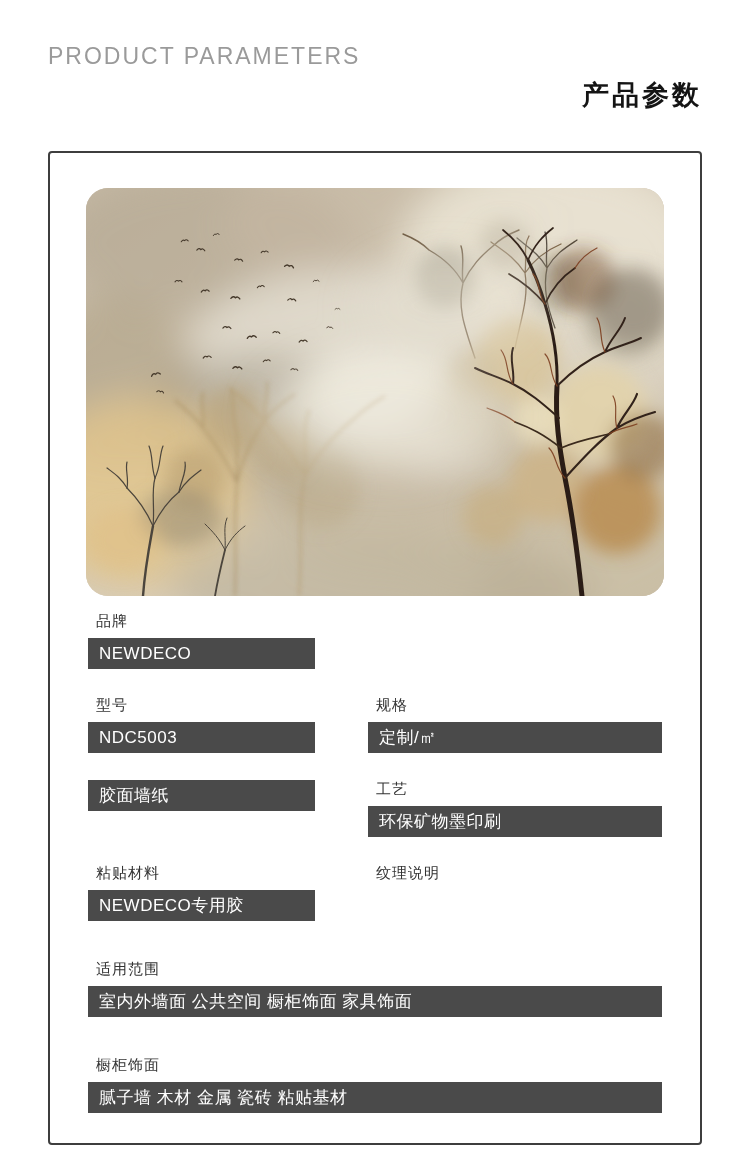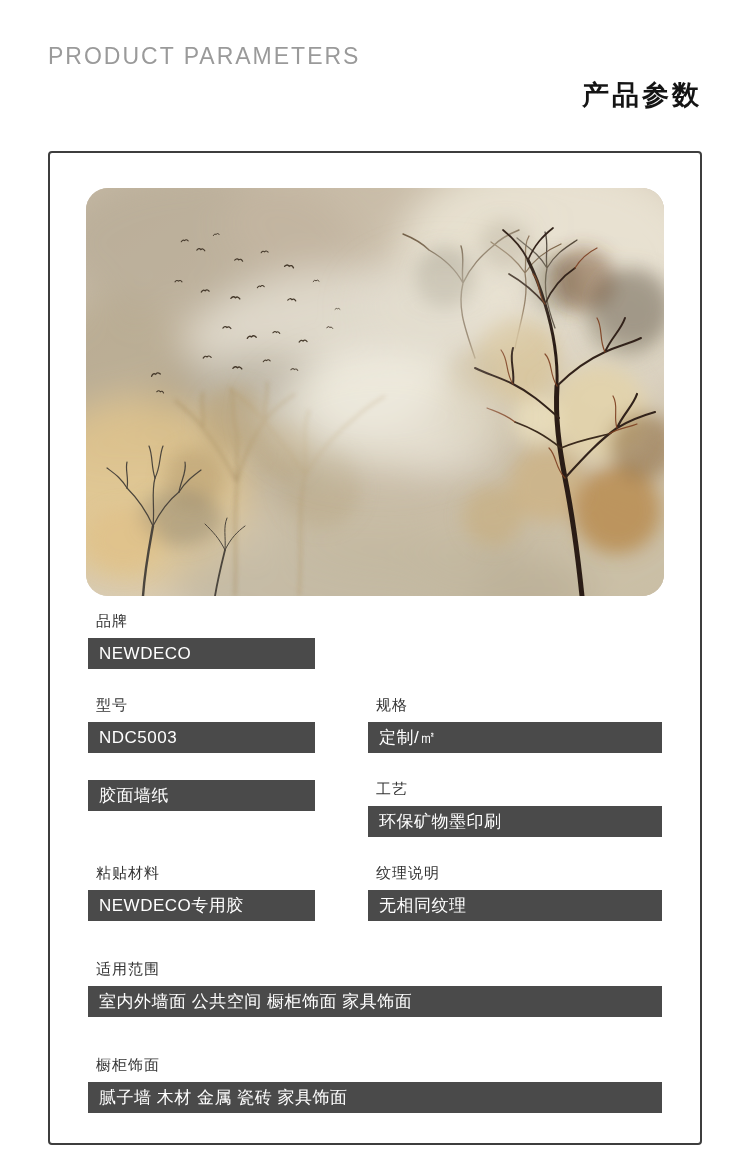--- a/index.html
+++ b/index.html
@@ -218,26 +218,25 @@
       <div class="field">
         <div class="p-label">工艺</div>
         <div class="p-value">环保矿物墨印刷</div>
       </div>
       <div class="field">
         <div class="p-label">粘贴材料</div>
         <div class="p-value">NEWDECO专用胶</div>
       </div>
       <div class="field">
         <div class="p-label">纹理说明</div>
-        <div class="p-value">无相同纹理</div>
       </div>
       <div class="field full">
         <div class="p-label">适用范围</div>
         <div class="p-value">室内外墙面 公共空间 橱柜饰面 家具饰面</div>
       </div>
       <div class="field full">
         <div class="p-label">橱柜饰面</div>
-        <div class="p-value">腻子墙 木材 金属 瓷砖 家具饰面</div>
+        <div class="p-value">腻子墙 木材 金属 瓷砖 粘贴基材</div>
       </div>
     </div>
 
   </div>
 </div>
 
 </body></html>

